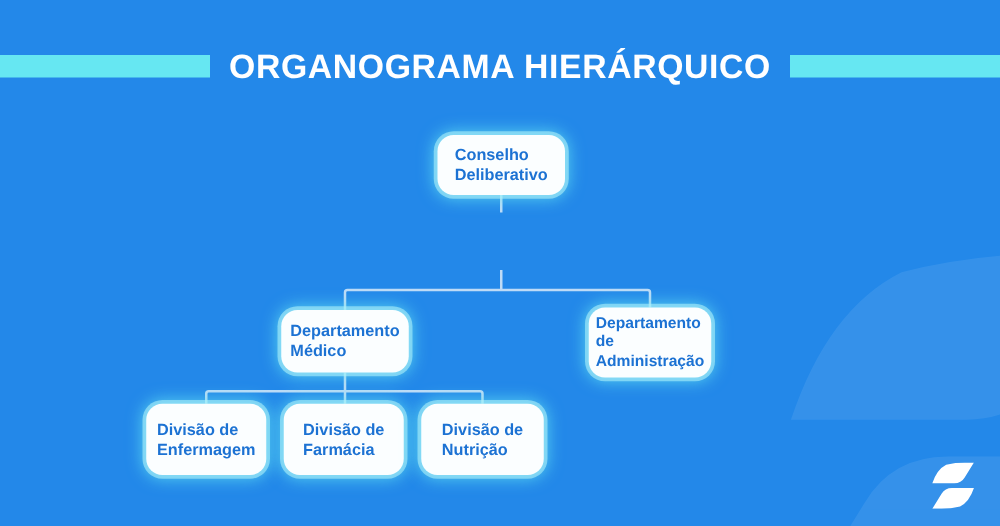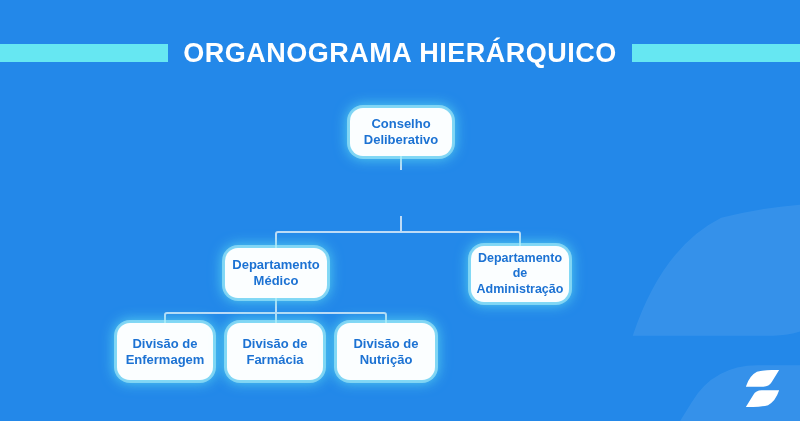--- a/index.html
+++ b/index.html
@@ -29,21 +29,21 @@
     white-space:nowrap;
     text-align:left;
   }
   
   .node{
     position:absolute;
     background:#FBFEFF;
     border-radius:13px;
     box-shadow:0 0 0 3px rgba(173,240,250,0.60), 0 0 13px 3px rgba(102,231,242,0.75);
     display:flex;align-items:center;justify-content:center;
-    text-align:center;
+    text-align:left;
     color:#1C72D3;
     font-weight:bold;
     font-size:13px;
     line-height:1.22;
     white-space:pre-line;
     box-sizing:border-box;
     padding:2px 4px;
   }
   
   .connectors{position:absolute;left:0;top:0;}

